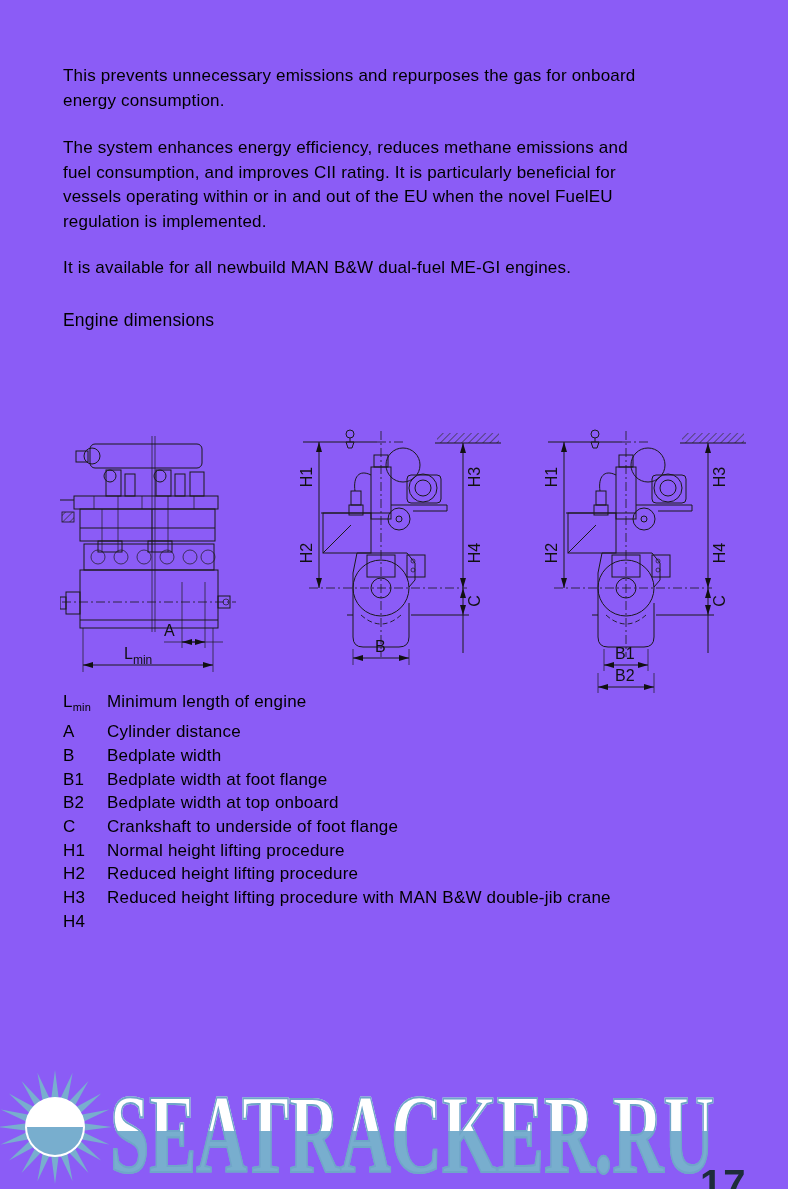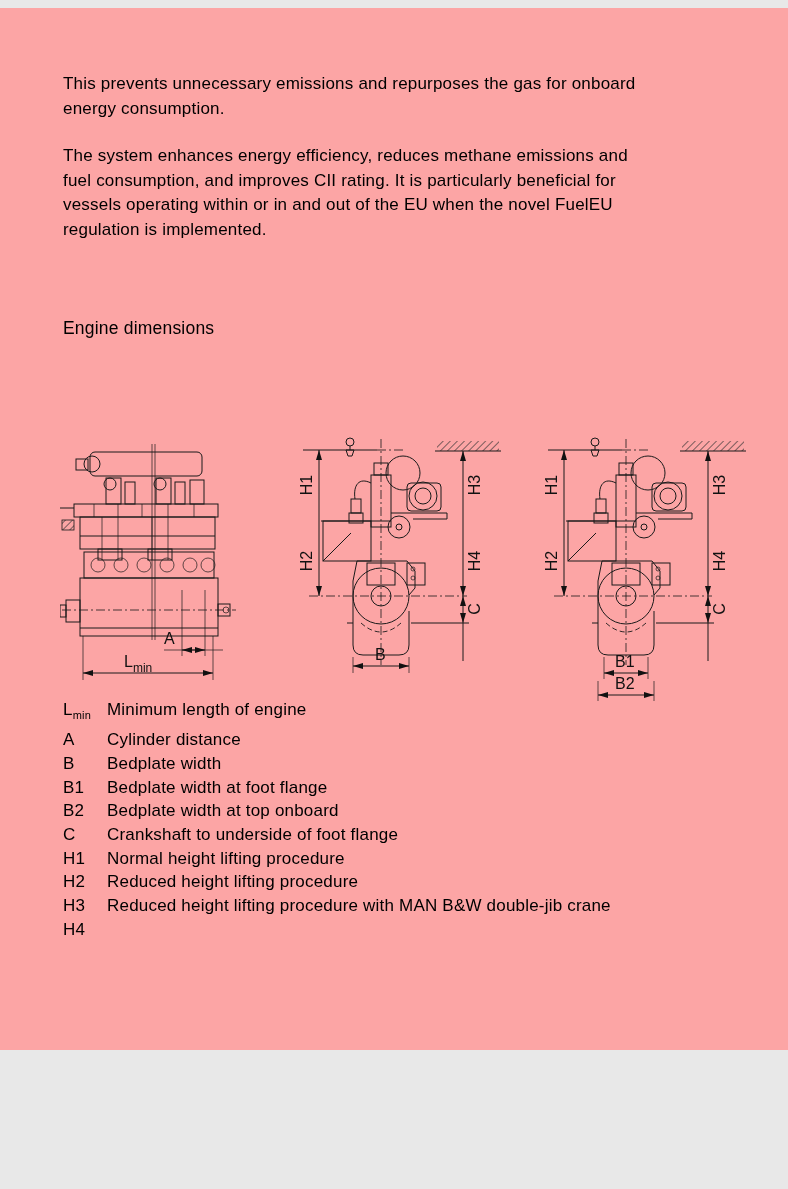--- a/index.html
+++ b/index.html
@@ -1,18 +1,18 @@
 <!DOCTYPE html>
 <html><head>
 <meta charset="utf-8">
 <style>
   html,body { margin:0; padding:0; background:#e8e8e8; }
   .page {
-    position:relative; width:788px; height:1042px; margin:8px auto;
-    background:#fca5a5; overflow:hidden;
+    position:relative; width:788px; height:1189px; margin:0 auto;
+    background:#8b5cf6; overflow:hidden;
     font-family:"Liberation Sans", sans-serif; color:#000;
   }
   .para {
     position:absolute; left:63px; width:690px;
     font-size:17px; line-height:24.5px; letter-spacing:0.2px;
     white-space:pre-line;
   }
   .heading {
     position:absolute; left:63px; margin:0;
     font-size:17.5px; font-weight:400; letter-spacing:0.2px;
@@ -69,20 +69,21 @@
       </pattern>
     </defs>
   </svg>
 
   <p class="para" style="top:47px">This prevents unnecessary emissions and repurposes the gas for onboard
 energy consumption.</p>
   <p class="para" style="top:119px">The system enhances energy efficiency, reduces methane emissions and
 fuel consumption, and improves CII rating. It is particularly beneficial for
 vessels operating within or in and out of the EU when the novel FuelEU
 regulation is implemented.</p>
+  <p class="para" style="top:239px">It is available for all newbuild MAN B&amp;W dual-fuel ME-GI engines.</p>
   <h2 class="heading" style="top:310px">Engine dimensions</h2>
 
   <svg class="fig" style="left:60px; top:432px" width="185" height="250" viewBox="0 0 185 250">
     <g>
 
       <rect class="ln" x="30" y="12" width="112" height="24" rx="5"></rect>
       <circle class="ln" cx="32" cy="24" r="8"></circle>
       <rect class="ln" x="16" y="19" width="12" height="11"></rect>
 
       <g>

